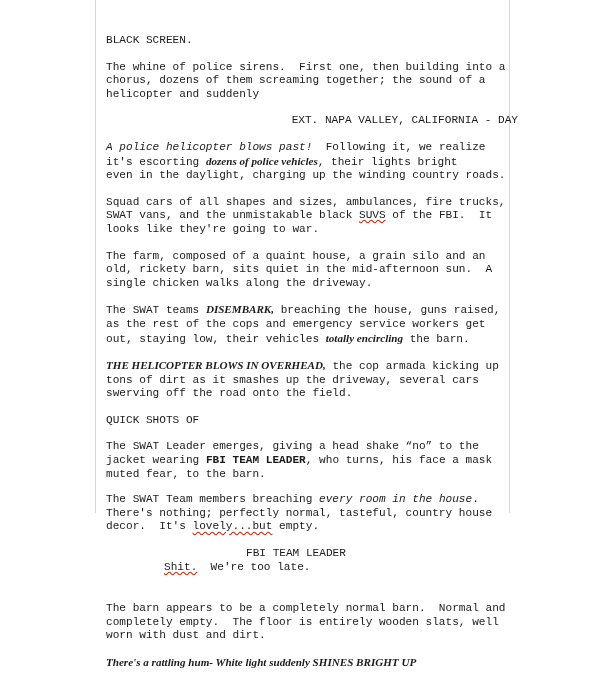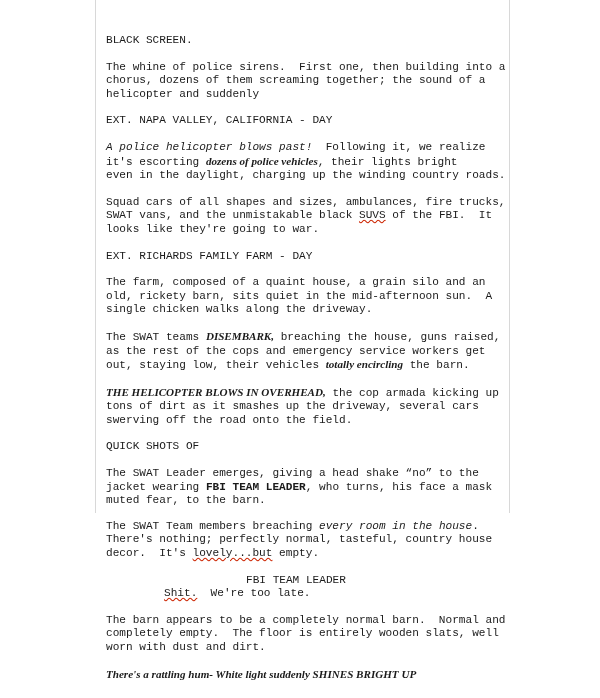--- a/index.html
+++ b/index.html
@@ -44,32 +44,32 @@
     margin: 0 0 13px 0;
     font-weight: normal;
   }
   .blk.tight { margin-bottom: 12px; }
   .scene {
     font-size: 11.1px;
     line-height: 13.6px;
     margin: 0 0 13px 0;
     white-space: pre-wrap;
   }
-  .slug { letter-spacing: 0px; }
+  .slug { letter-spacing: 0px; text-align: right; }
   .char {
     font-size: 11.1px;
     line-height: 13.6px;
     margin: 0 0 0 0;
     padding-left: 140px;
     white-space: pre-wrap;
   }
   .dial {
     font-size: 11.1px;
     line-height: 13.6px;
-    margin: 0 0 13px 0;
+    margin: 0 0 28px 0;
     padding-left: 58px;
     white-space: pre-wrap;
   }
   .trans {
     font-size: 11.1px;
     line-height: 13.6px;
     margin: 0 0 13px 0;
     white-space: pre-wrap;
   }
   i, .i { font-style: italic; }
@@ -103,21 +103,20 @@
     <p class="scene slug"><span>EXT. NAPA VALLEY, CALIFORNIA - DAY</span></p>
 
     <p class="blk"><i>A police helicopter blows past!</i><span>  Following it, we realize</span>
 <span>it's escorting </span><b class="bi">dozens of police vehicles</b><span>, their lights bright</span>
 <span>even in the daylight, charging up the winding country roads.</span></p>
 
     <p class="blk"><span>Squad cars of all shapes and sizes, ambulances, fire trucks,</span>
 <span>SWAT vans, and the unmistakable black </span><span class="spell">SUVS</span><span> of the FBI.  It</span>
 <span>looks like they're going to war.</span></p>
 
-    <p class="scene slug"><span>EXT. RICHARDS FAMILY FARM - DAY</span></p>
 
     <p class="blk"><span>The farm, composed of a quaint house, a grain silo and an</span>
 <span>old, rickety barn, sits quiet in the mid-afternoon sun.  A</span>
 <span>single chicken walks along the driveway.</span></p>
 
     <p class="blk"><span>The SWAT teams </span><span class="bi">DISEMBARK,</span><span> breaching the house, guns raised,</span>
 <span>as the rest of the cops and emergency service workers get</span>
 <span>out, staying low, their vehicles </span><span class="bi">totally encircling</span><span> the barn.</span></p>
 
     <p class="blk"><span class="bi">THE HELICOPTER BLOWS IN OVERHEAD,</span><span> the cop armada kicking up</span>

